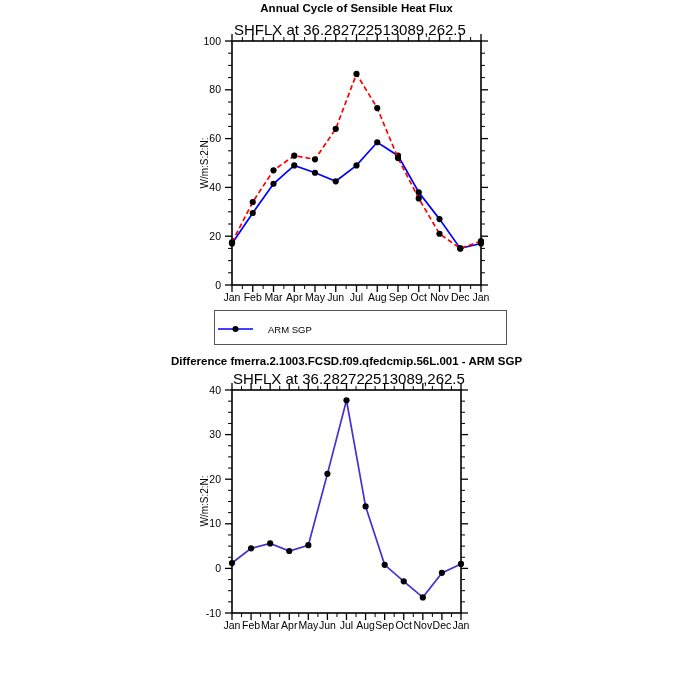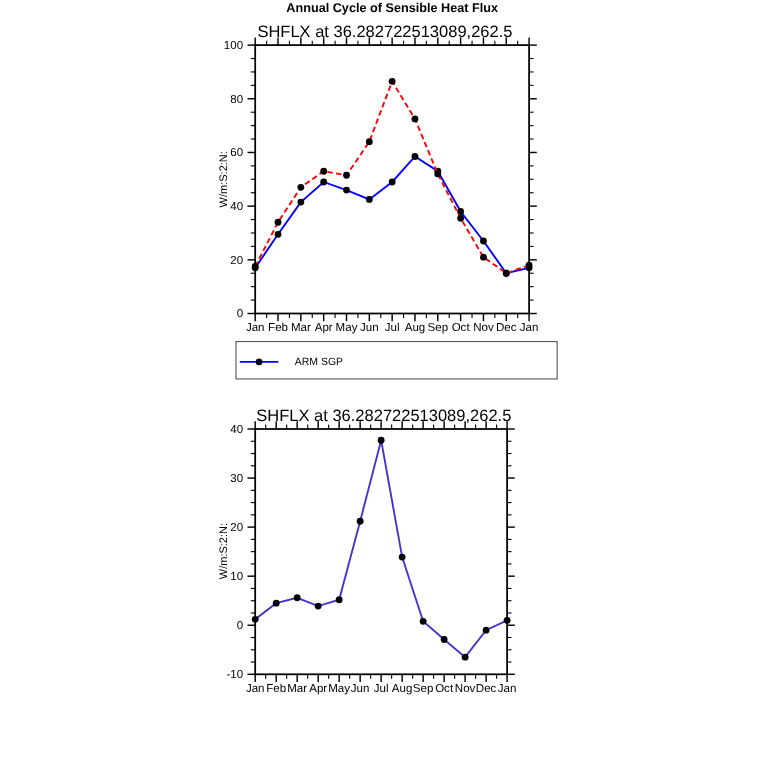--- a/index.html
+++ b/index.html
@@ -171,20 +171,21 @@
   <div id="legend">
     <div class="legend-row">
       <svg width="37" height="12">
         <line x1="1" y1="6" x2="36" y2="6" stroke-width="1.7" stroke="#0000ff"></line>
         <circle cx="18.5" cy="6" r="3" fill="#000000"></circle>
       </svg>
       <span class="legend-label">ARM SGP</span>
     </div>
   </div>
 
+  <div class="chart-title" style="left:171px;top:355px;width:350px;">Difference fmerra.2.1003.FCSD.f09.qfedcmip.56L.001 - ARM SGP</div>
   <div class="chart-subtitle" style="left:233px;top:370px;">SHFLX at 36.282722513089,262.5</div>
   <div class="ylab" style="left:204px;top:501px;">W/m:S:2:N:</div>
 
   <svg class="plot" id="chart-svg-1">
       <rect x="232" y="390" width="229" height="223" fill="none" stroke="#000000" stroke-width="1.6"></rect>
       <line x1="225" y1="613" x2="232" y2="613" stroke="#000" stroke-width="1.3"></line>
       <line x1="461" y1="613" x2="468" y2="613" stroke="#000" stroke-width="1.3"></line>
       <text x="221" y="616.5" text-anchor="end" font-size="10.5">-10</text>
       <line x1="225" y1="568.4" x2="232" y2="568.4" stroke="#000" stroke-width="1.3"></line>
       <line x1="461" y1="568.4" x2="468" y2="568.4" stroke="#000" stroke-width="1.3"></line>

